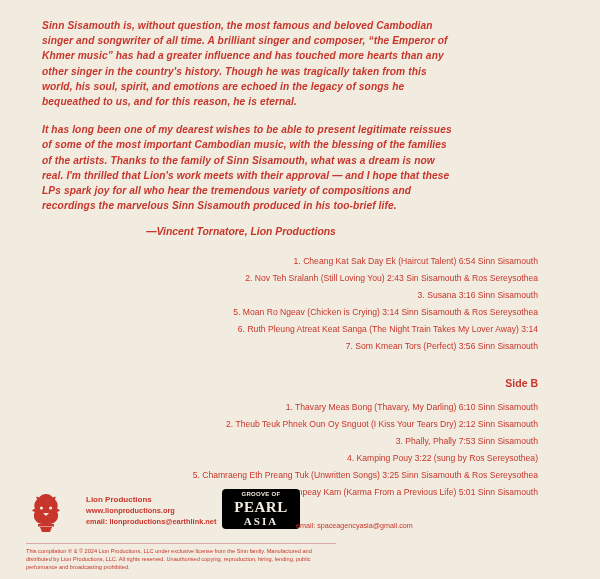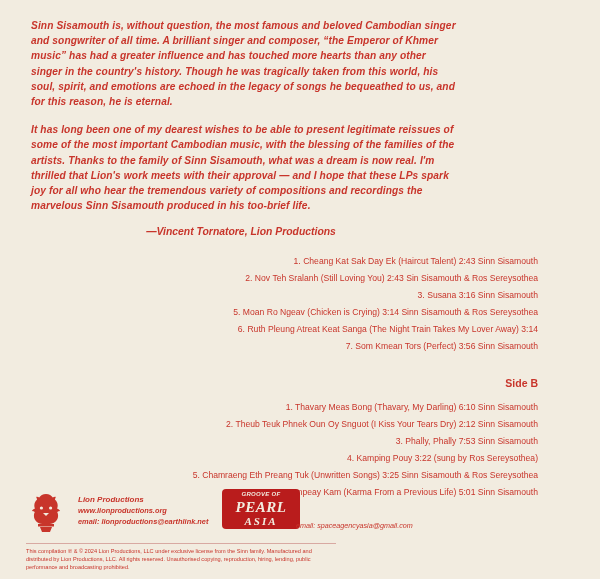--- a/index.html
+++ b/index.html
@@ -26,21 +26,21 @@
   .notes {
     font-style: italic;
     font-weight: bold;
     font-size: 10.2px;
     line-height: 15.2px;
     color: #c8352b;
     letter-spacing: 0.1px;
     max-width: 430px;
   }
   .notes p {
-    margin: 0 0 13px 5px;
+    margin: 0 0 13px 16px;
   }
   .signature {
     font-style: italic;
     font-weight: bold;
     font-size: 10.4px;
     text-align: center;
     margin: 4px 0 0 0;
     max-width: 430px;
     color: #c8352b;
   }
@@ -70,24 +70,23 @@
   
   .footer {
     position: absolute;
     left: 26px;
     right: 20px;
     bottom: 8px;
   }
   .logos-row {
     display: flex;
     align-items: flex-start;
-    gap: 4px;
+    gap: 12px;
     position: relative;
     height: 52px;
-    font-style: italic;
   }
   .lion-logo {
     width: 40px;
     height: 44px;
     flex: 0 0 auto;
     margin-top: 2px;
   }
   .lion-text {
     margin-left: 8px;
     margin-top: 5px;
@@ -100,21 +99,21 @@
   .pearl-wrap {
     position: absolute;
     left: 196px;
     top: 0;
     width: 78px;
     text-align: center;
   }
   .pearl-badge {
     width: 78px;
     height: 40px;
-    background: #b91c1c;
+    background: #000000;
     border-radius: 4px;
     position: relative;
     overflow: hidden;
   }
   .pearl-badge .pearl-top {
     position: absolute;
     top: 2px;
     left: 0;
     right: 0;
     text-align: center;
@@ -169,21 +168,21 @@
 
 <div class="page">
 
   <div class="notes">
     <p>Sinn Sisamouth is, without question, the most famous and beloved Cambodian singer and songwriter of all time. A brilliant singer and composer, “the Emperor of Khmer music” has had a greater influence and has touched more hearts than any other singer in the country's history. Though he was tragically taken from this world, his soul, spirit, and emotions are echoed in the legacy of songs he bequeathed to us, and for this reason, he is eternal.</p>
     <p>It has long been one of my dearest wishes to be able to present legitimate reissues of some of the most important Cambodian music, with the blessing of the families of the artists. Thanks to the family of Sinn Sisamouth, what was a dream is now real. I'm thrilled that Lion's work meets with their approval — and I hope that these LPs spark joy for all who hear the tremendous variety of compositions and recordings the marvelous Sinn Sisamouth produced in his too-brief life.</p>
   </div>
   <div class="signature">—Vincent Tornatore, Lion Productions</div>
 
   <div class="side-block sideA">
-    <div class="track">1. Cheang Kat Sak Day Ek (Haircut Talent) 2:43 Sinn Sisamouth</div>
+    <div class="track">1. Cheang Kat Sak Day Ek (Haircut Talent) 6:54 Sinn Sisamouth</div>
     <div class="track">2. Nov Teh Sralanh (Still Loving You) 2:43 Sin Sisamouth &amp; Ros Sereysothea</div>
     <div class="track">3. Susana 3:16 Sinn Sisamouth</div>
     <div class="track">5. Moan Ro Ngeav (Chicken is Crying) 3:14 Sinn Sisamouth &amp; Ros Sereysothea</div>
     <div class="track">6. Ruth Pleung Atreat Keat Sanga (The Night Train Takes My Lover Away) 3:14</div>
     <div class="track">7. Som Kmean Tors (Perfect) 3:56 Sinn Sisamouth</div>
   </div>
 
   <div class="side-block sideB">
     <div class="side-title">Side B</div>
     <div class="track">1. Thavary Meas Bong (Thavary, My Darling) 6:10 Sinn Sisamouth</div>

